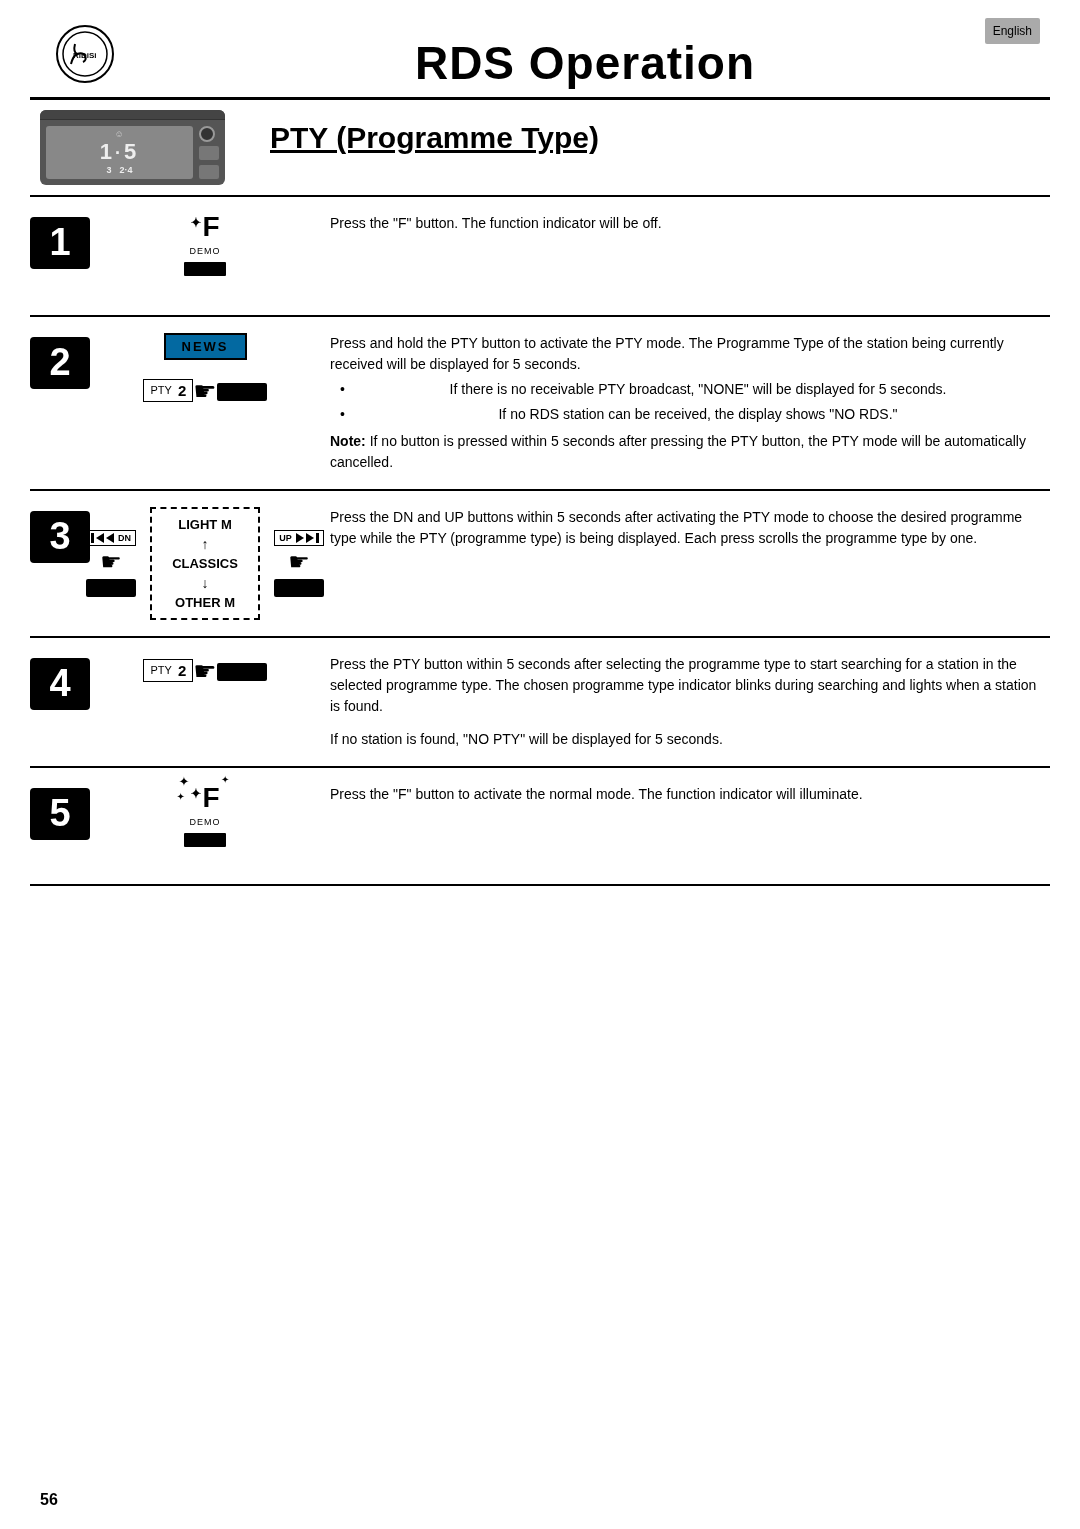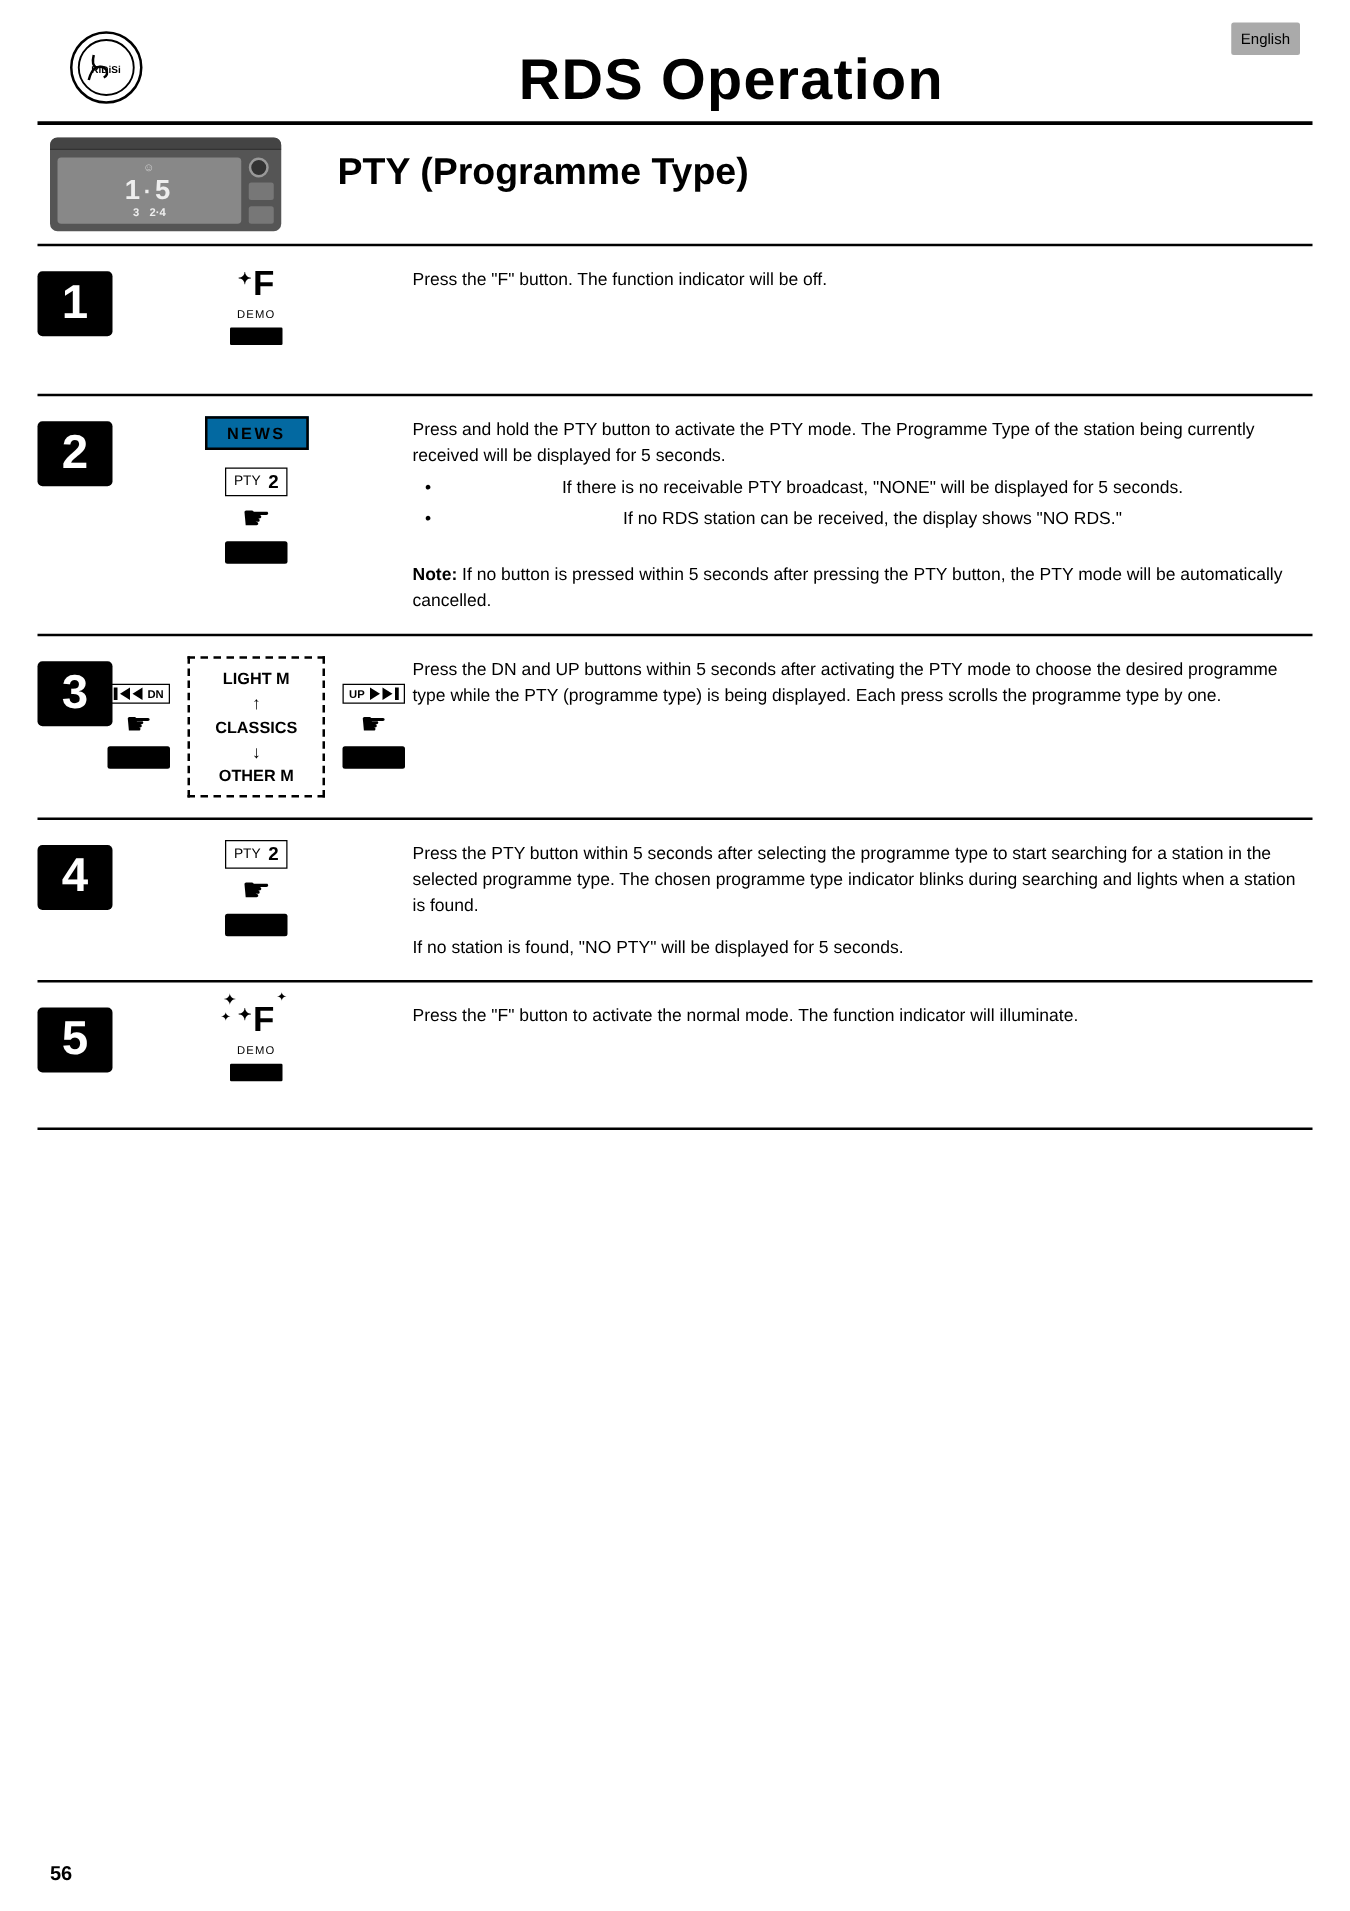--- a/index.html
+++ b/index.html
@@ -105,21 +105,21 @@
     }
 
     .step-text {
       flex: 1;
       padding-left: 20px;
       font-size: 14px;
       line-height: 1.5;
     }
 
     .step-text .note {
-      margin-top: 24px;
+      margin-top: 6px;
     }
     .step-text .note strong {
       font-weight: bold;
     }
 
     .bullet-list {
       list-style: none;
       padding-left: 10px;
       margin-top: 4px;
       text-align: center;
@@ -138,21 +138,21 @@
       width: 50px;
       height: 18px;
       background: #000;
       border-radius: 2px;
       margin-top: 3px;
     }
 
     
     .pty-btn-container {
       display: flex;
-      flex-direction: column;
+      flex-direction: row;
       align-items: center;
       justify-content: center;
     }
     .pty-box {
       border: 1.5px solid #000;
       padding: 2px 6px;
       font-size: 11px;
       display: flex;
       gap: 6px;
       align-items: center;
@@ -383,20 +383,21 @@
       display: flex;
       align-items: flex-start;
       padding: 10px 40px 10px 40px;
       gap: 20px;
     }
     .section-device-img {
       width: 210px;
     }
     .section-device-title {
       padding-top: 10px;
+      text-decoration: underline;
     }
 
     .step-row-last {
       border-bottom: 2px solid #000;
     }
   </style>
 </head>
 <body>
 
 <div class="header">

